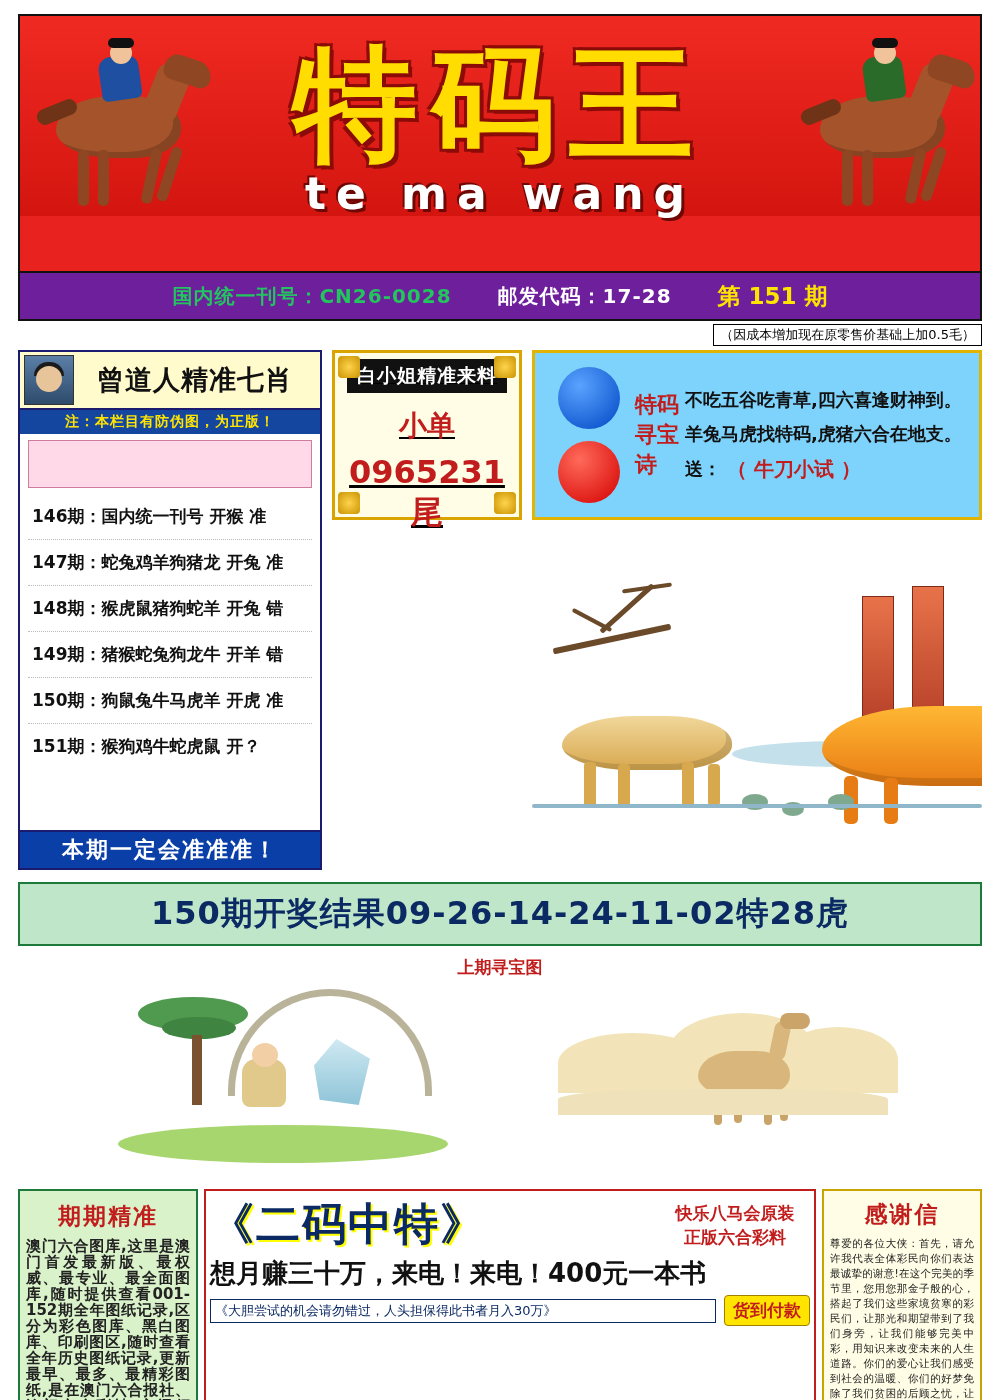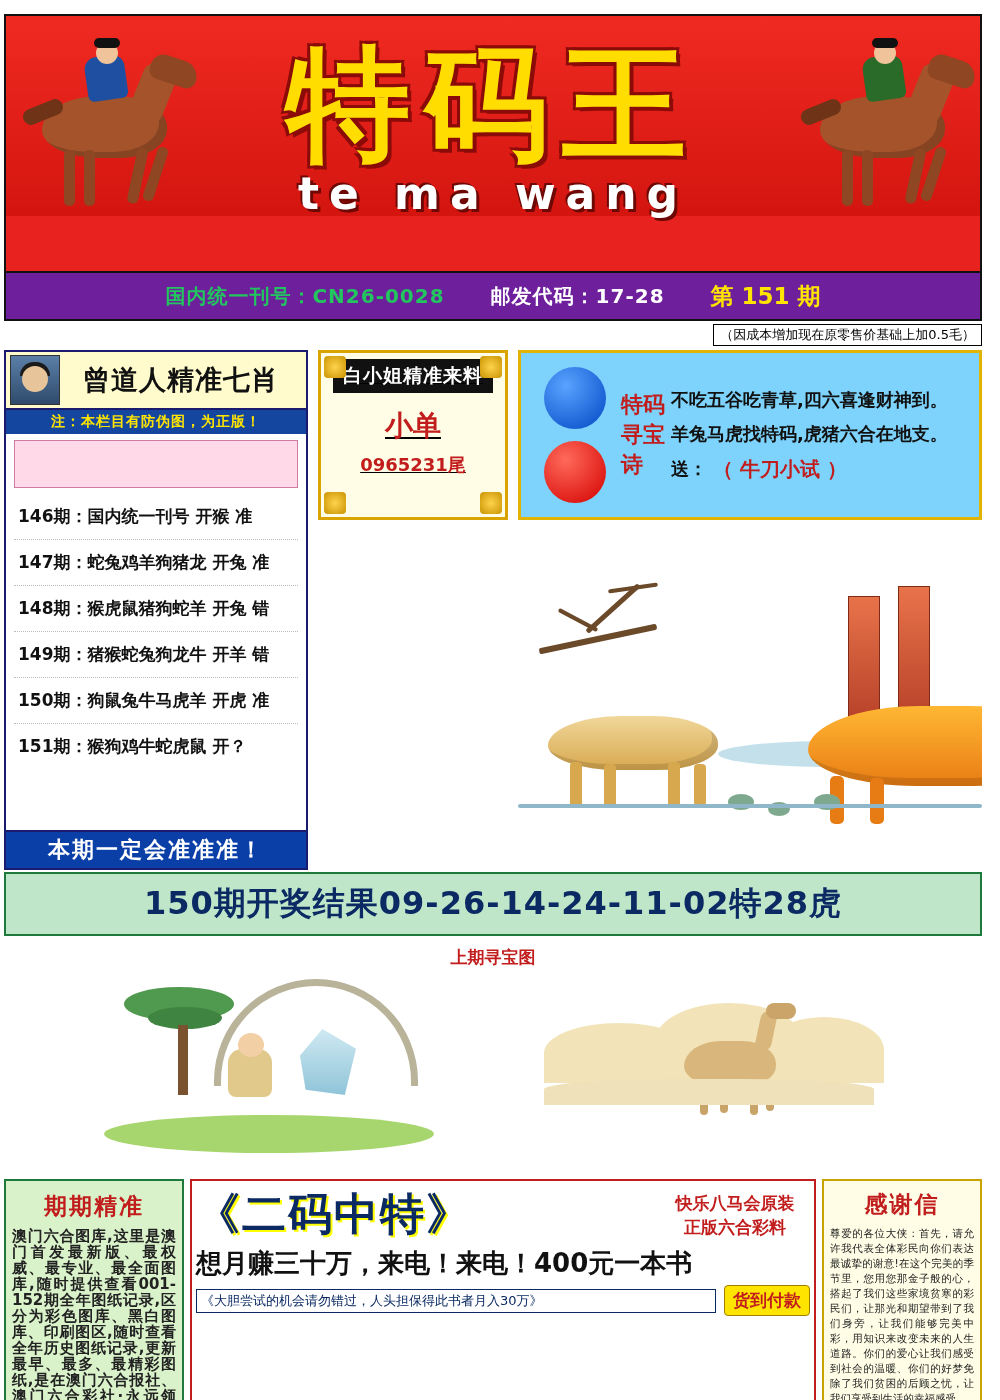--- a/index.html
+++ b/index.html
@@ -2,21 +2,21 @@
 <html><head>
 <meta charset="utf-8">
 <style>
   html,body{margin:0;padding:0;}
   body{
     width:1000px;height:1400px;
     background:#ffffff;
     font-family:"DejaVu Sans","Liberation Sans",sans-serif;
     overflow:hidden;
   }
-  .page{position:relative;width:1000px;height:1400px;box-sizing:border-box;padding:14px 18px 10px 4px;}
+  .page{position:relative;width:1000px;height:1400px;box-sizing:border-box;padding:14px 18px 10px 18px;}
 
   
   .masthead{position:relative;height:255px;background:#e8231f;border:2px solid #111;overflow:hidden;}
   .masthead .band{position:absolute;left:0;right:0;top:0;height:200px;background:linear-gradient(#ef2a22,#d4150f);}
   .title-wrap{position:absolute;left:0;right:0;top:26px;text-align:center;}
   .big-title{
     font-family:"DejaVu Sans","Liberation Sans",sans-serif;
     font-size:124px;line-height:124px;font-weight:bold;color:#ffdd00;
     letter-spacing:14px;
     text-shadow:
@@ -63,21 +63,21 @@
   .pred-list{flex:1;padding:4px 8px;}
   .pred-item{font-size:17px;color:#111;font-weight:bold;padding:11px 2px 11px 4px;border-bottom:1px dotted #bbb;}
   .zdr-foot{height:36px;background:#0a3fa8;display:flex;align-items:center;justify-content:center;border-top:2px solid #1a1a6e;}
   .zdr-foot span{color:#ffffff;font-size:22px;font-weight:bold;letter-spacing:2px;}
 
   .col-mid{width:190px;text-decoration:underline;}
   .xiaodan{border:3px solid #d9a400;background:#fffde6;height:170px;position:relative;box-sizing:border-box;}
   .xd-banner{margin:6px auto 0 auto;width:160px;height:34px;background:#111;color:#fff;font-size:19px;font-weight:bold;display:flex;align-items:center;justify-content:center;letter-spacing:1px;}
   .xd-main{text-align:center;margin-top:14px;}
   .xd-main .l1{font-size:28px;color:#c21d1d;font-weight:bold;}
-  .xd-main .l2{font-size:18px;color:#c21d1d;font-weight:bold;margin-top:8px;}
+  .xd-main .l2{font-size:32px;color:#c21d1d;font-weight:bold;margin-top:8px;}
   .corner{position:absolute;width:22px;height:22px;background:radial-gradient(circle at 50% 50%,#ffd34d,#c99300);border-radius:4px;}
   .corner.tl{left:3px;top:3px;} .corner.tr{right:3px;top:3px;}
   .corner.bl{left:3px;bottom:3px;} .corner.br{right:3px;bottom:3px;}
 
   .col-right{flex:1;}
   .poem-box{border:3px solid #e0b400;background:#7dd3fc;height:170px;display:flex;box-sizing:border-box;padding:8px;}
   .balls{width:92px;display:flex;flex-direction:column;align-items:center;justify-content:space-around;}
   .ball{width:62px;height:62px;border-radius:50%;}
   .ball.blue{background:radial-gradient(circle at 35% 30%,#5aa3ff,#0047c4);}
   .ball.red{background:radial-gradient(circle at 35% 30%,#ff6a5a,#d40000);}
@@ -95,21 +95,21 @@
   .animal{position:absolute;border-radius:48% 42% 40% 46%/60% 55% 50% 50%;}
   .a1{left:30px;top:190px;width:170px;height:54px;background:linear-gradient(#f0d79a,#d8a84f);box-shadow:inset -6px -6px 0 rgba(0,0,0,.12);}
   .a2{left:290px;top:180px;width:260px;height:80px;background:linear-gradient(#ffb733,#e87c14);box-shadow:inset -8px -8px 0 rgba(0,0,0,.12);}
   .leg{position:absolute;background:#d8a84f;border-radius:4px;}
   .leg2{position:absolute;background:#e87c14;border-radius:5px;}
   .post{position:absolute;width:30px;background:linear-gradient(#e8734a,#b8432a);border:1px solid #7d2a16;}
   .water{position:absolute;left:200px;top:215px;width:230px;height:26px;background:#b9dbe8;border-radius:50%;opacity:.85;}
   .rock{position:absolute;background:#7fa98f;border-radius:50%;}
 
   
-  .result-bar{margin-top:2px;height:60px;background:#bfe6c8;border:2px solid #1d7a3a;display:flex;align-items:center;justify-content:center;}
+  .result-bar{margin-top:12px;height:60px;background:#bfe6c8;border:2px solid #1d7a3a;display:flex;align-items:center;justify-content:center;}
   .result-bar span{font-size:32px;font-weight:bold;color:#0b2a63;letter-spacing:1px;}
 
   .sub-caption{text-align:center;margin-top:10px;font-size:17px;color:#c21d1d;font-weight:bold;}
 
   
   .pic-row{height:200px;position:relative;margin-top:4px;}
   .scene-l{position:absolute;left:100px;top:0;width:330px;height:190px;}
   .scene-r{position:absolute;left:540px;top:10px;width:330px;height:170px;}
   .tree-top{position:absolute;left:20px;top:14px;width:110px;height:34px;background:#4f9a4f;border-radius:50%;}
   .tree-top2{position:absolute;left:44px;top:34px;width:74px;height:22px;background:#3f8440;border-radius:50%;}

